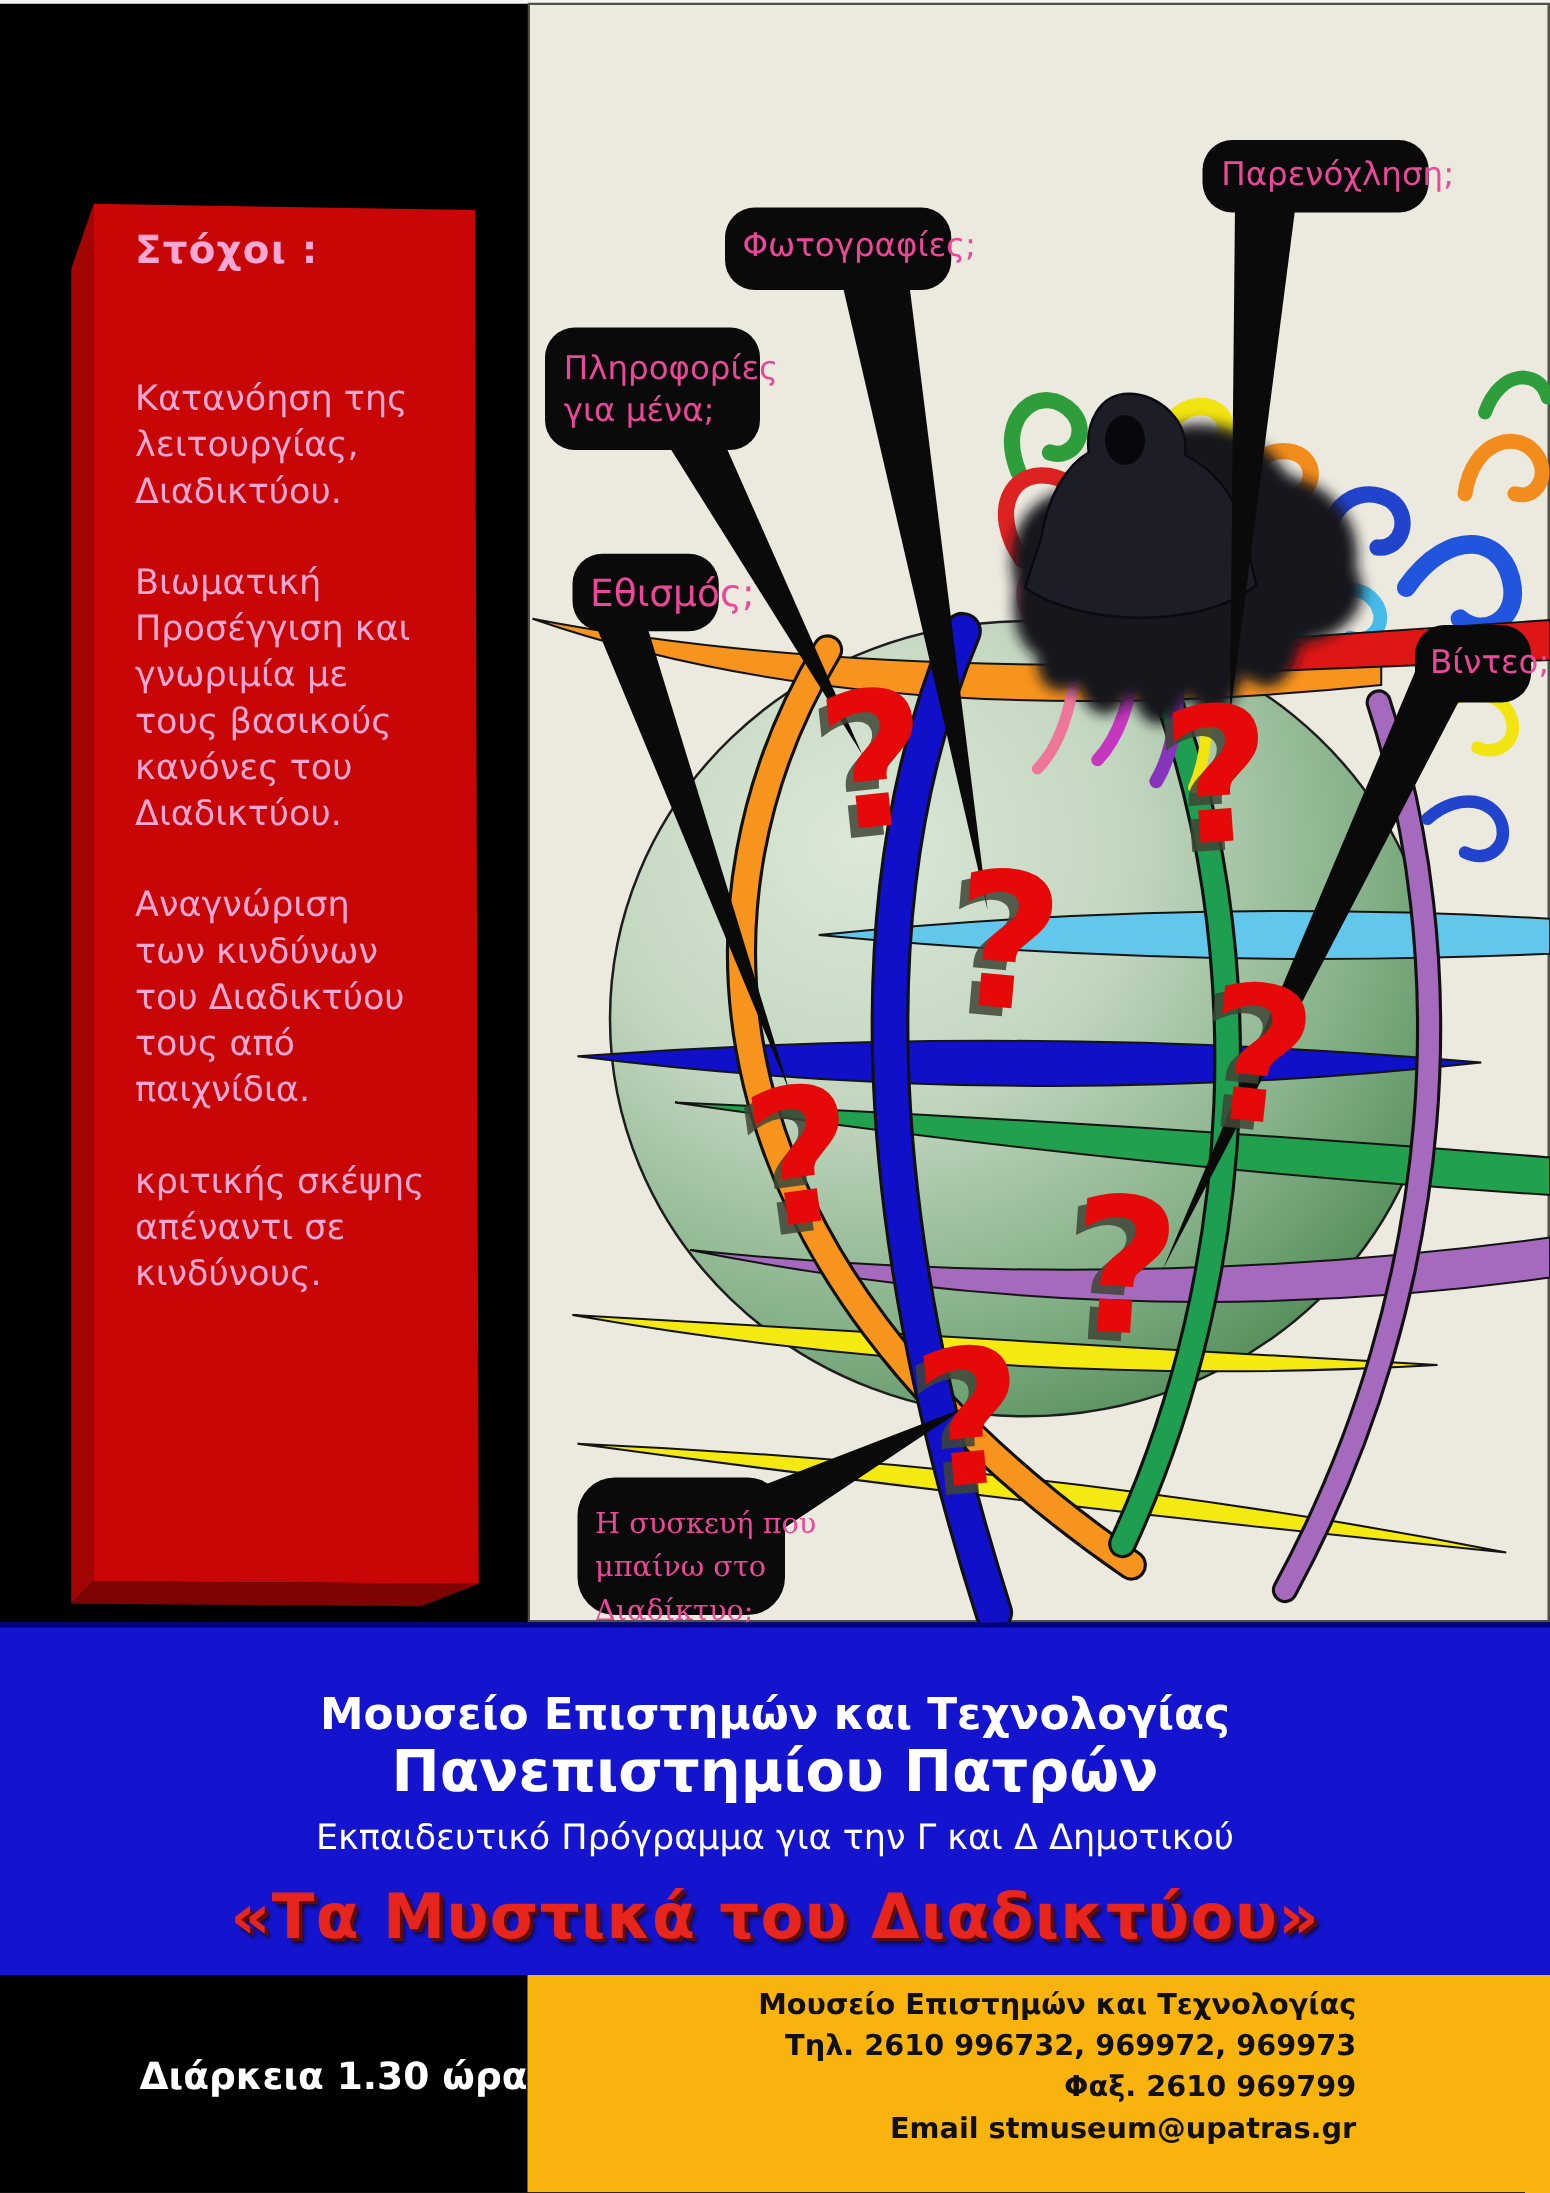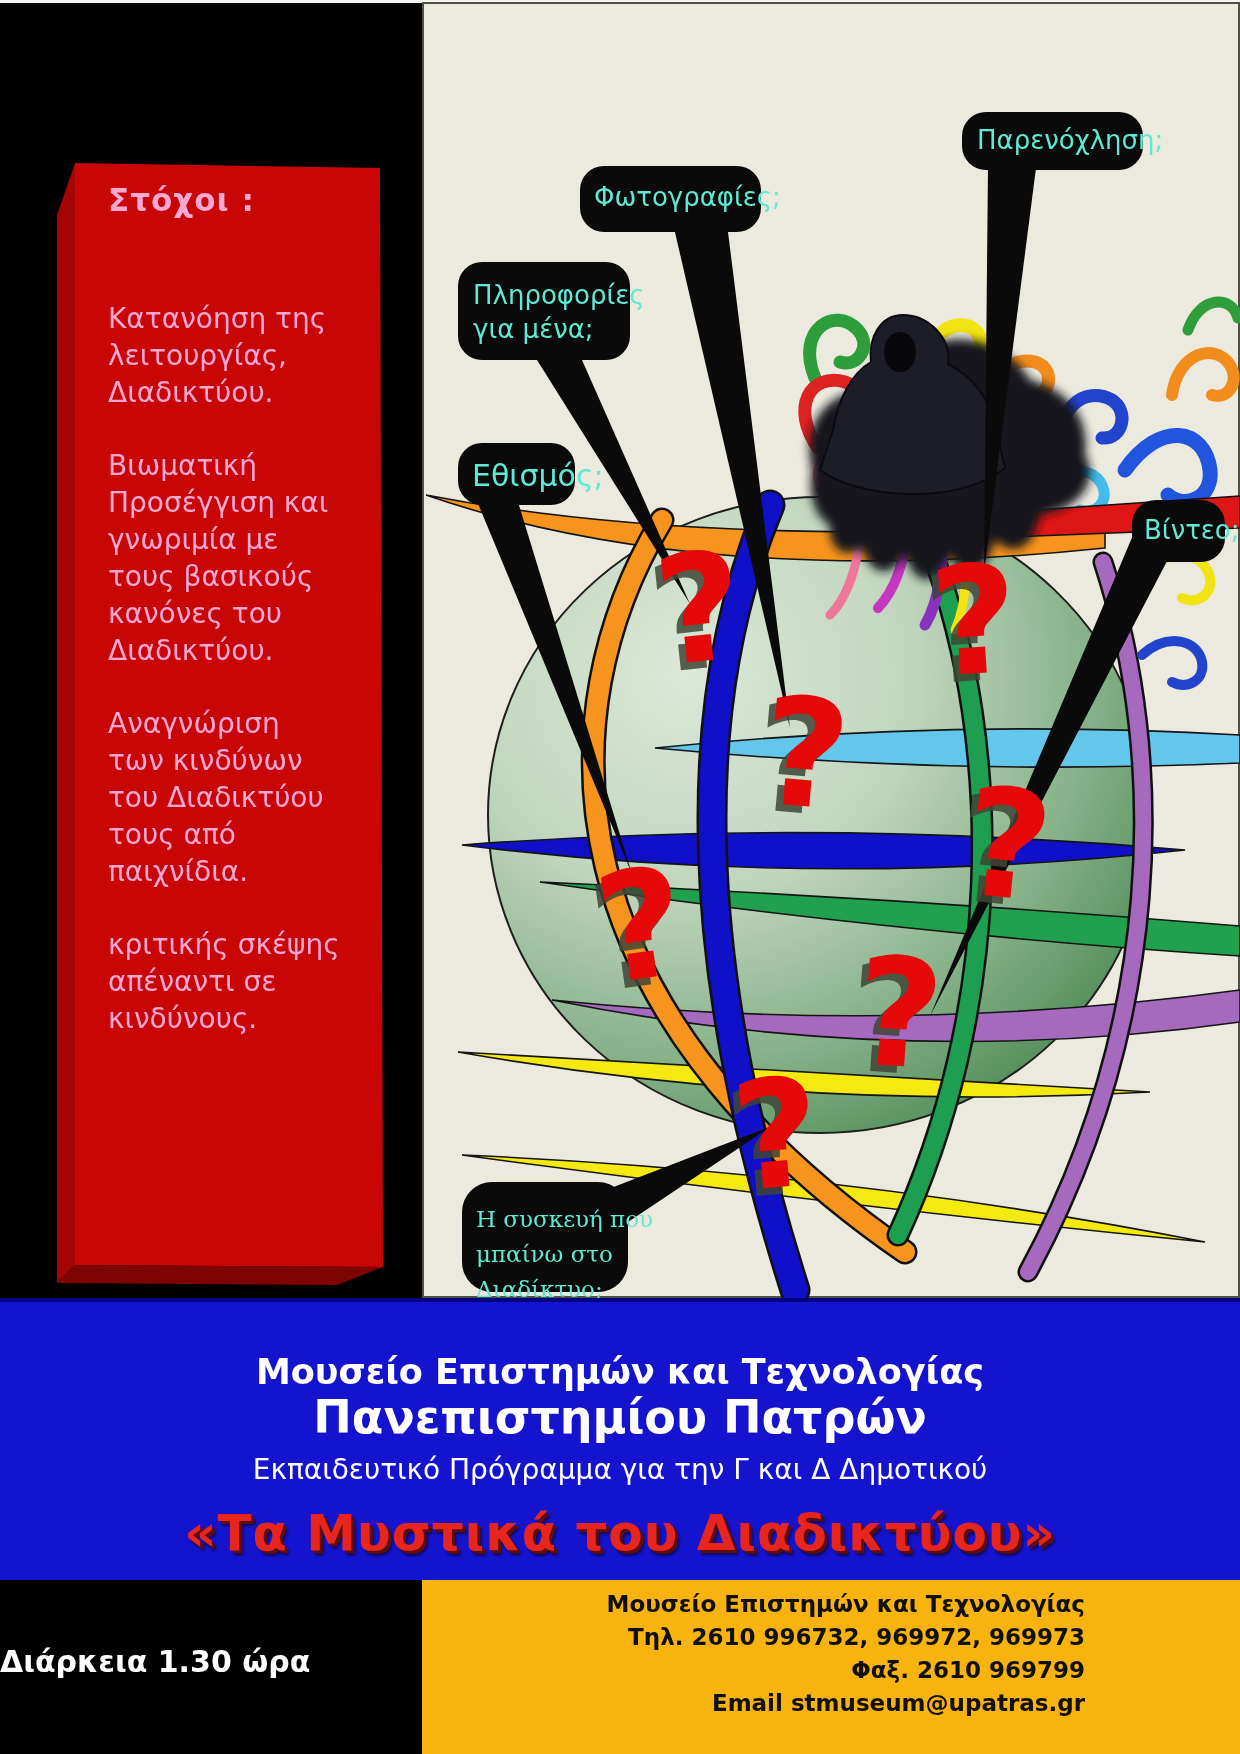--- a/index.html
+++ b/index.html
@@ -10,24 +10,24 @@
   
   #goals-svg{position:absolute;left:40px;top:140px;}
   #goals-text{position:absolute;left:108px;top:182px;width:258px;color:#f9a8d4;}
   #goals-title{font-size:31px;font-weight:bold;margin-bottom:82px;letter-spacing:1px;}
   .goal-par{font-size:28px;line-height:37px;margin-bottom:36px;}
 
   
   #art-svg{position:absolute;left:422px;top:2px;}
 
   
-  .bubble{position:absolute;background:#0a0a0a;color:#5eead4;border-radius:24px;
+  .bubble{position:absolute;background:#0a0a0a;color:#ec4899;border-radius:24px;
           box-sizing:border-box;}
   .bubble .ln{white-space:nowrap;}
-  #bubble-info{left:458px;top:262px;width:172px;height:98px;padding:16px 0 0 15px;
+  #bubble-info{left:436px;top:262px;width:172px;height:98px;padding:16px 0 0 15px;
                font-size:26px;line-height:34px;}
   #bubble-photos{left:580px;top:166px;width:181px;height:66px;padding:16px 0 0 14px;
                font-size:26px;}
   #bubble-harassment{left:962px;top:112px;width:181px;height:58px;padding:13px 0 0 15px;
                font-size:26px;}
   #bubble-addiction{left:458px;top:443px;width:117px;height:62px;padding:15px 0 0 14px;
                font-size:30px;}
   #bubble-video{left:1132px;top:500px;width:93px;height:62px;padding:15px 0 0 12px;
                font-size:26px;}
   #bubble-device{left:462px;top:1182px;width:166px;height:110px;padding:20px 0 0 14px;
@@ -39,21 +39,21 @@
           border-top:4px solid #000080;box-sizing:border-box;text-align:center;color:#fff;}
   #banner-line1{margin-top:48px;font-size:35px;font-weight:bold;line-height:45px;}
   #banner-line2{font-size:46px;font-weight:bold;line-height:45px;}
   #banner-line3{margin-top:12px;font-size:28px;font-weight:normal;line-height:36px;}
   #banner-title{margin-top:16px;font-size:50px;font-weight:bold;color:#E8251C;
                 text-shadow:3px 3px 0 #5c0e0e,4px 5px 3px rgba(0,0,0,.55);letter-spacing:1px;}
 
   
   #footer-left{position:absolute;left:0;top:1580px;width:422px;height:174px;background:#000;
                color:#fff;font-size:30px;font-weight:bold;}
-  #duration{position:absolute;left:0;top:64px;width:100%;text-align:left;}
+  #duration{position:absolute;left:0;top:64px;width:100%;text-align:right;}
   #footer-right{position:absolute;left:422px;top:1580px;width:818px;height:174px;
                 background:#F8B30E;color:#101010;font-size:23px;font-weight:bold;
                 line-height:33px;box-sizing:border-box;padding:8px 155px 0 0;text-align:right;}
 </style>
 </head>
 <body>
 
 <div id="page">
   <div class="top-edge"></div>
 

